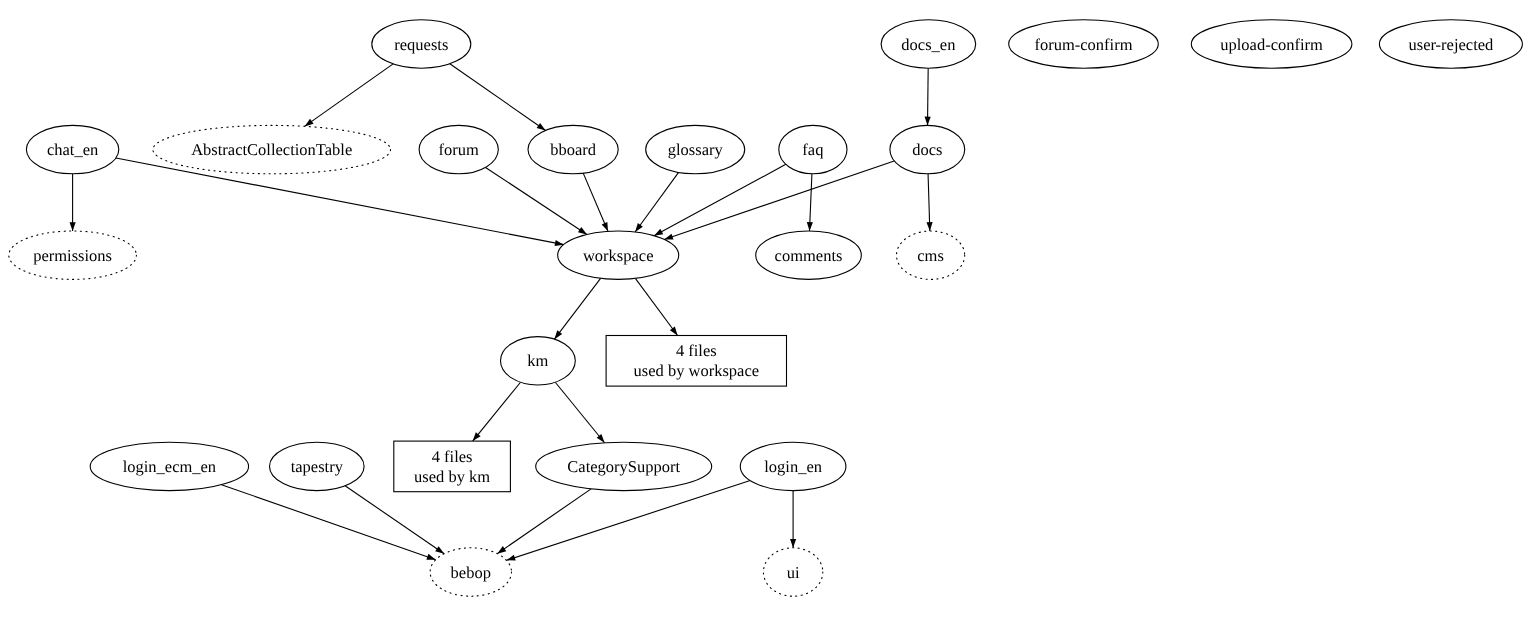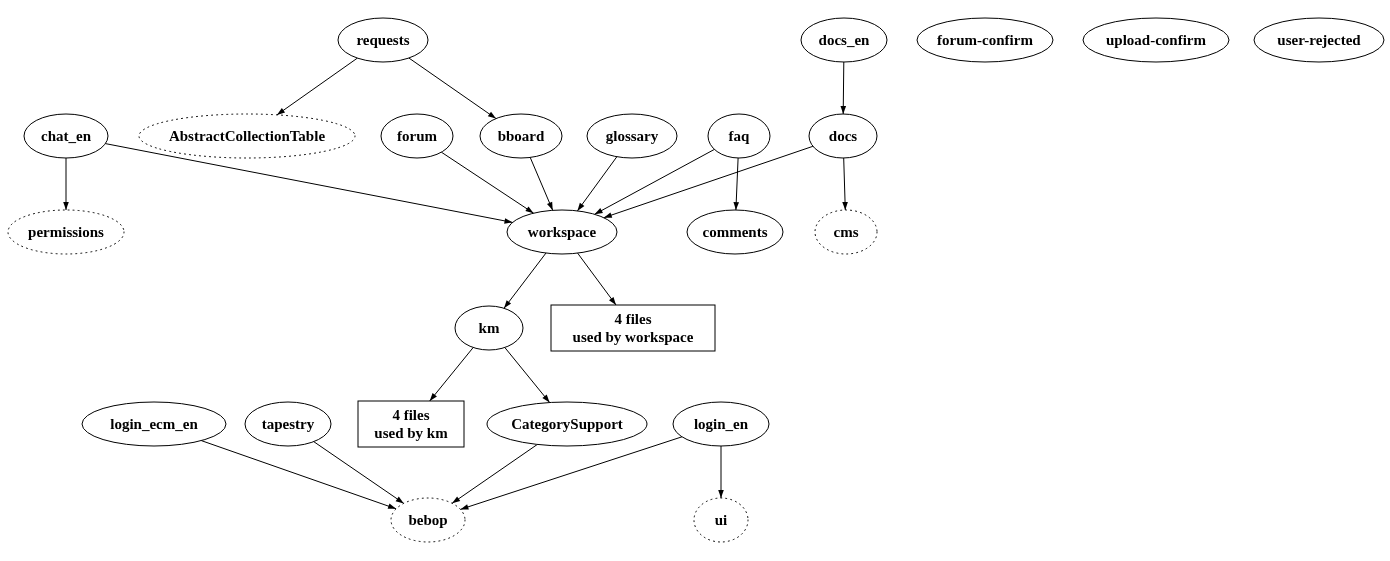--- a/index.html
+++ b/index.html
@@ -6,21 +6,20 @@
     margin: 0;
     padding: 0;
     background: #ffffff;
   }
   .canvas {
     position: relative;
     width: 1390px;
     height: 561px;
     background: #ffffff;
     overflow: hidden;
-    font-weight: bold;
   }
   svg text {
     font-family: "Liberation Serif", "DejaVu Serif", serif;
     font-size: 15px;
     fill: #000000;
     text-anchor: middle;
   }
   .edge-line {
     stroke: #000000;
     stroke-width: 1;

